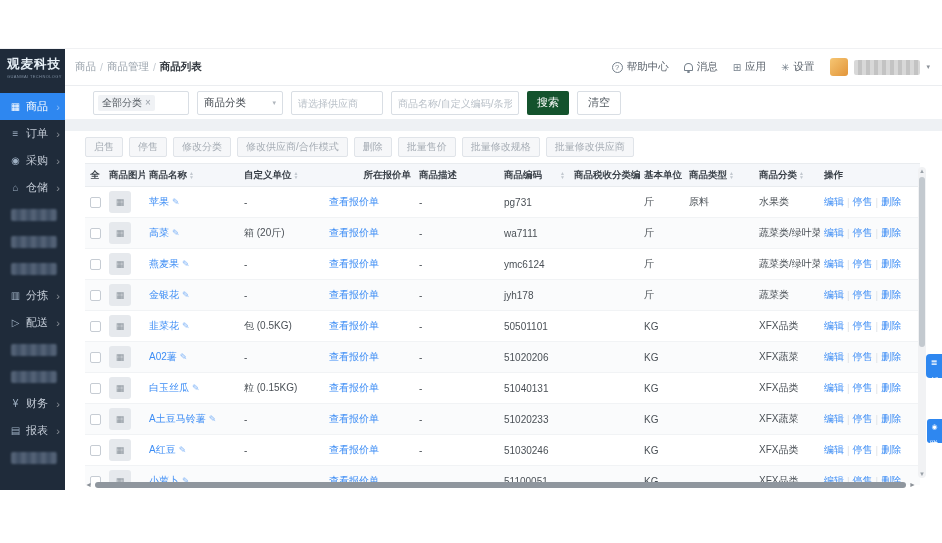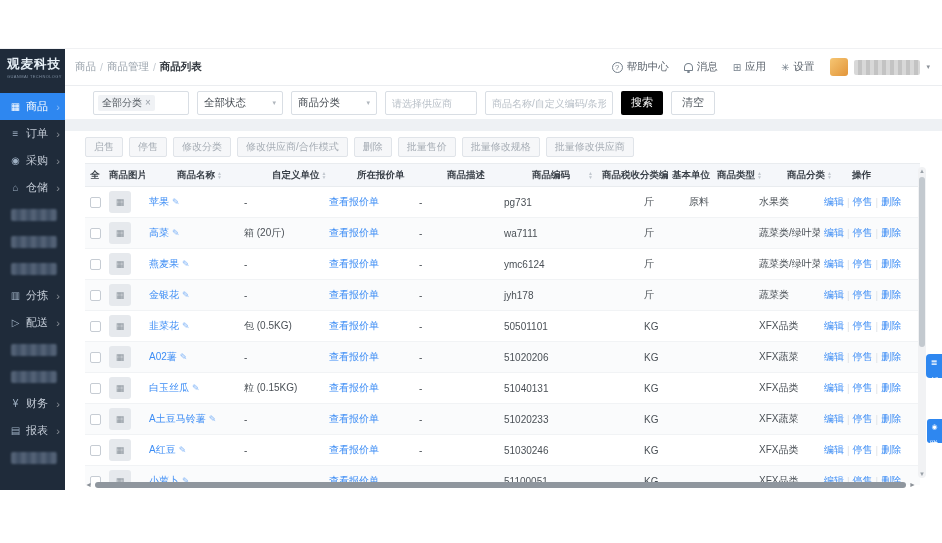--- a/index.html
+++ b/index.html
@@ -47,21 +47,21 @@
   .tagsel { width:96px; padding:0 4px;margin-left:15px; }
   .tag { background:#f0f2f5; border-radius:2px; padding:1px 4px; font-size:10px; color:#555c63; display:inline-flex; align-items:center; gap:3px; }
   .tag-x { color:#9aa1a9; font-size:10px; cursor:pointer; }
   .sel { width:86px; padding:0 6px; justify-content:space-between; cursor:pointer; }
   .caret { color:#b0b6bd; font-size:7px; }
   .inp { width:92px; padding:0 6px; outline:none; }
   .inp::placeholder { color:#b9c0c8; font-size:10px; }
   .inp.wide { width:128px; }
   .btn { height:24px; border:none; border-radius:2px; font-size:11px; cursor:pointer; padding:0 10px;
     font-family:"Liberation Sans","DejaVu Sans",sans-serif; }
-  .btn.primary { background:#000000; color:#fff; }
+  .btn.primary { background:#14532d; color:#fff; }
   .btn.plain { background:#fff; border:1px solid #d9dee4; color:#555c63; }
   .btn.ghost { background:#e9f3fe; border:1px solid #bcd9fb; color:#2e87f0; }
   .fb-right { margin-left:auto; display:flex; gap:10px; }
 
   .graysep { height:12px; flex:0 0 12px; background:#eef1f4; }
 
   
   .card { flex:1; position:relative; padding:6px 6px 0 20px; overflow:hidden; }
   .bulkbar { display:flex; gap:6px; }
   .bulk-btn { height:20px; padding:0 8px; font-size:10px; color:#a6adb5; background:#f6f7f9; border:1px solid #e0e4e9; border-radius:2px; cursor:not-allowed; white-space:nowrap;
@@ -214,24 +214,20 @@
       </header>
 
       <div class="filterbar">
         <div class="ctl tagsel">
           <span class="tag">
             <span>全部分类</span>
             <span class="tag-x">×</span>
           </span>
         </div>
         <div class="ctl sel">
-          <span>全部状态</span>
-          <span class="caret">▾</span>
-        </div>
-        <div class="ctl sel">
           <span>商品分类</span>
           <span class="caret">▾</span>
         </div>
         <input class="ctl inp" placeholder="请选择供应商" style="">
         <input class="ctl inp wide" placeholder="商品名称/自定义编码/条形码搜索" style="">
         <button class="btn primary">搜索</button>
         <button class="btn plain">清空</button>
       </div>
 
       <div class="graysep"></div>
@@ -249,35 +245,35 @@
           </div>
 
         <div class="tablewrap">
           <div class="thead">
               <div class="th th-select" style="width: 20px;">
                 <span class="th-label">全</span>
               </div>
               <div class="th th-image" style="width: 40px;">
                 <span class="th-label">商品图片</span>
               </div>
-              <div class="th th-name" style="width: 95px; margin-left: 28px;">
+              <div class="th th-name" style="width: 95px;">
                 <span class="th-label">商品名称</span>
                 <span class="sorter">
                   <i>▲</i>
                   <i>▼</i>
                 </span>
               </div>
               <div class="th th-unit" style="width: 85px;">
                 <span class="th-label">自定义单位</span>
                 <span class="sorter">
                   <i>▲</i>
                   <i>▼</i>
                 </span>
               </div>
-              <div class="th th-quote" style="width: 90px;">
+              <div class="th th-quote" style="width: 90px; justify-content: flex-end;">
                 <span class="th-label">所在报价单</span>
               </div>
               <div class="th th-desc" style="width: 85px;">
                 <span class="th-label">商品描述</span>
               </div>
               <div class="th th-code" style="width: 70px; gap: 16px;">
                 <span class="th-label">商品编码</span>
                 <span class="sorter">
                   <i>▲</i>
                   <i>▼</i>

